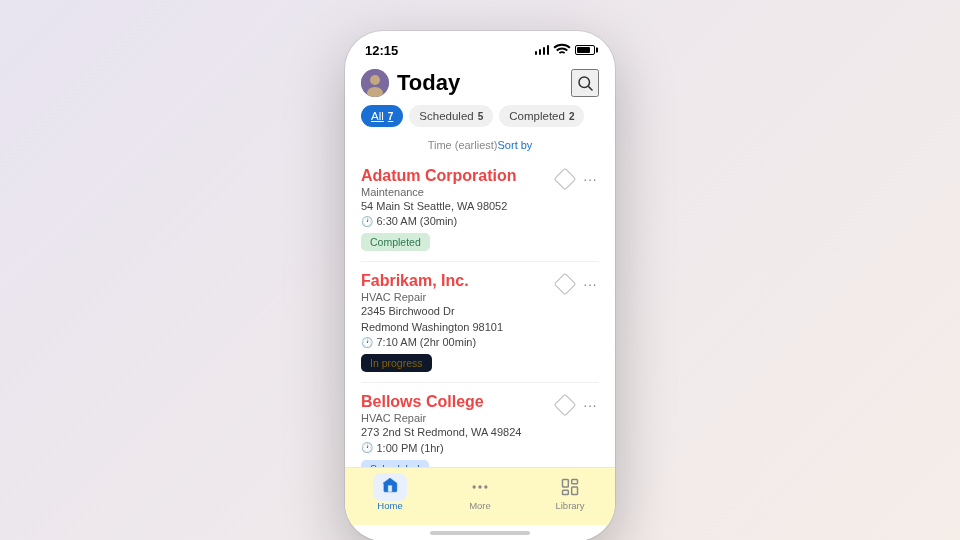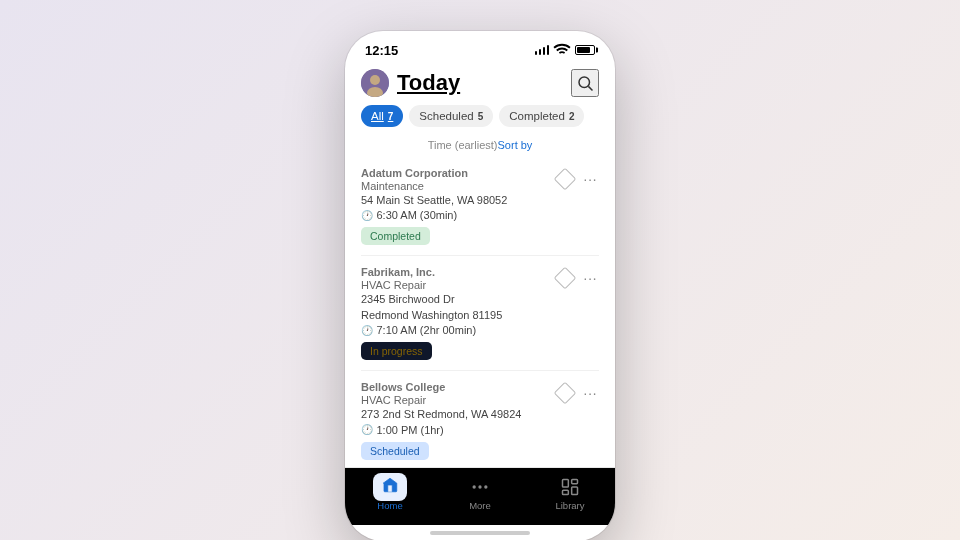--- a/index.html
+++ b/index.html
@@ -125,21 +125,20 @@
       background: linear-gradient(160deg, #8b6b9a 0%, #5a7fbf 100%);
       display: flex;
       align-items: flex-end;
       justify-content: center;
     }
 
     .page-title {
       font-size: 22px;
       font-weight: 700;
       color: #000;
-      text-decoration: underline;
     }
 
     .search-btn {
       width: 28px;
       height: 28px;
       display: flex;
       align-items: center;
       justify-content: center;
       cursor: pointer;
     }
@@ -228,23 +227,23 @@
       display: flex;
       justify-content: space-between;
       align-items: flex-start;
     }
 
     .job-info {
       flex: 1;
     }
 
     .job-title {
-      font-size: 11px;
+      font-size: 16px;
       font-weight: 600;
-      color: #737373;
+      color: #ef4444;
       margin-bottom: 1px;
     }
 
     .job-type {
       font-size: 11px;
       color: #666;
       margin-bottom: 1px;
     }
 
     .job-address {
@@ -322,21 +321,21 @@
       background: #cfe2ff;
       color: #1a5fb4;
     }
 
     
     .bottom-nav {
       display: flex;
       border-top: 1px solid #e8e8e8;
       padding: 8px 0 14px;
       flex-shrink: 0;
-      background: #000000;
+      background: #fef9c3;
     }
 
     .nav-item {
       flex: 1;
       display: flex;
       flex-direction: column;
       align-items: center;
       gap: 2px;
       cursor: pointer;
     }
@@ -472,21 +471,21 @@
       </div>
     </div>
 
     <div class="job-card">
       <div class="job-card-header">
         <div class="job-info">
           <div class="job-title">Fabrikam, Inc.</div>
           <div class="job-type">HVAC Repair</div>
           <div class="job-address">
             <span>2345 Birchwood Dr</span><br>
-            <span>Redmond Washington 81195</span>
+            <span>Redmond Washington 98101</span>
           </div>
           <div class="job-time">
             <span class="clock-icon">🕐</span>
             <span>7:10 AM (2hr 00min)</span>
           </div>
           <span class="status-badge badge-inprogress">In progress</span>
         </div>
         <div class="job-actions">
           <div class="diamond-icon">
             <div class="diamond-shape"></div>

